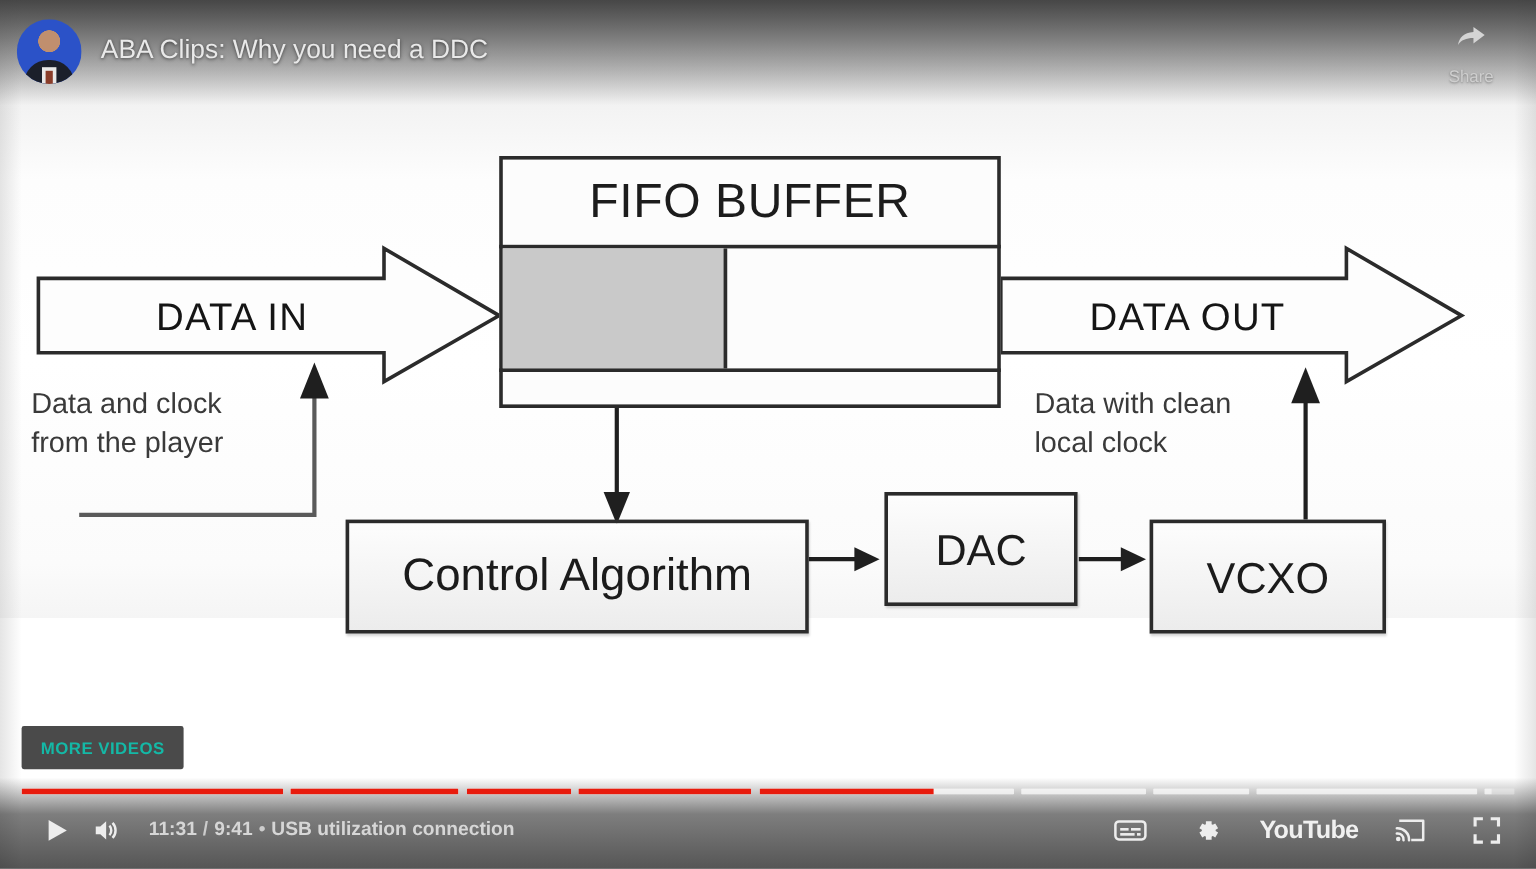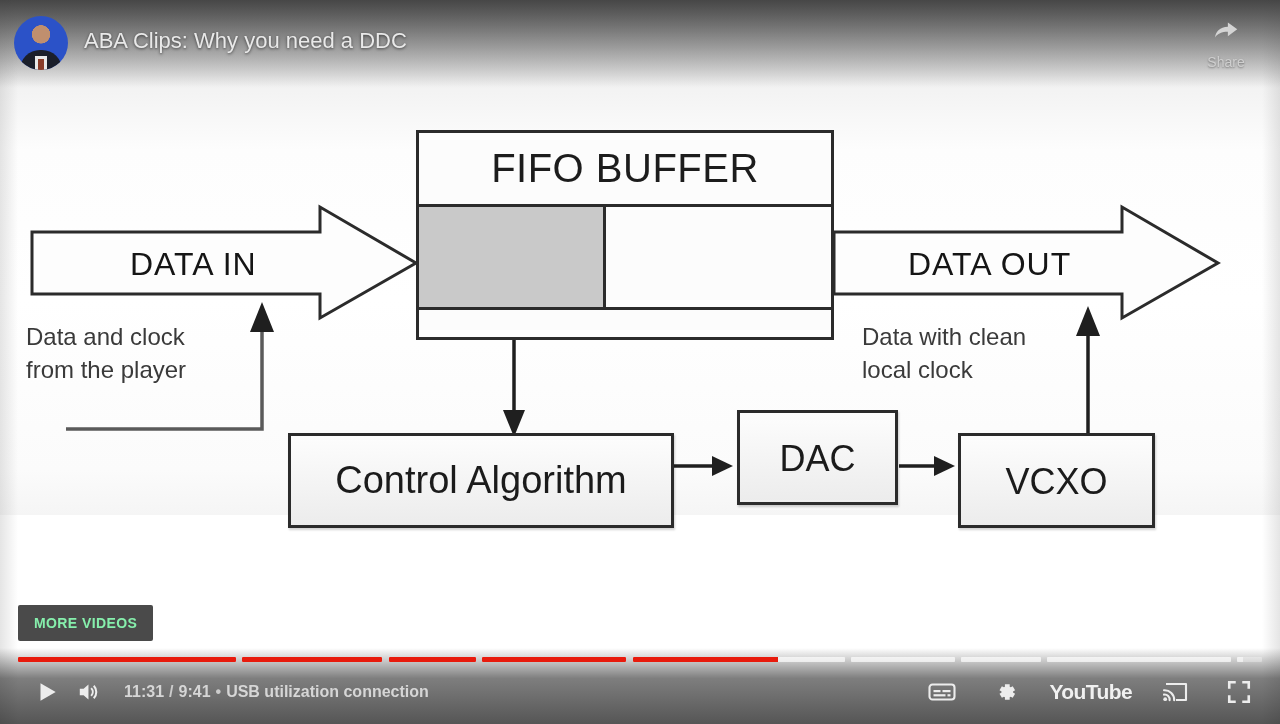--- a/index.html
+++ b/index.html
@@ -169,21 +169,21 @@
   #share-button .share-label {
     display: block; font-size: 14px; margin-top: 4px;
     text-shadow: 0 1px 2px rgba(0,0,0,.4);
   }
 
   
   #more-videos {
     position: absolute; left: 18px; top: 605px;
     padding: 10px 16px;
     background: #4a4a4a;
-    color: #86efac;
+    color: #14b8a6;
     font-size: 14px; font-weight: bold; letter-spacing: .4px;
     border-radius: 2px;
   }
 
   
   #bottom-bar {
     position: absolute; left: 0; bottom: 0; width: 1280px; height: 76px;
     background: linear-gradient(to bottom, rgba(20,20,20,0), rgba(20,20,20,.55) 40%, rgba(20,20,20,.72));
   }
   #progress-row {

